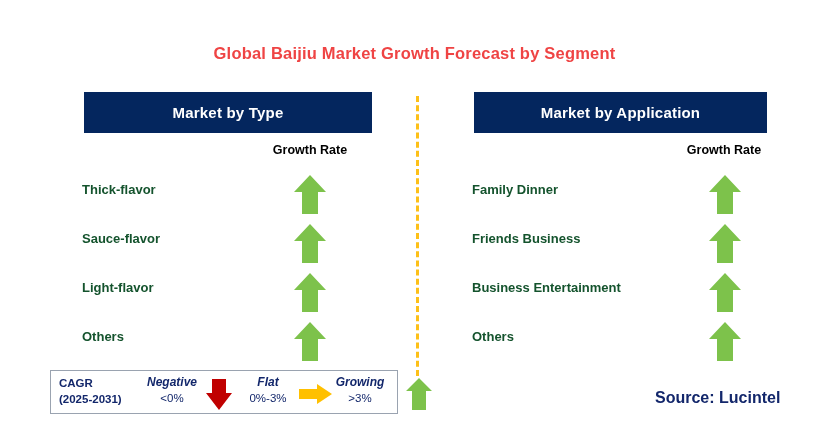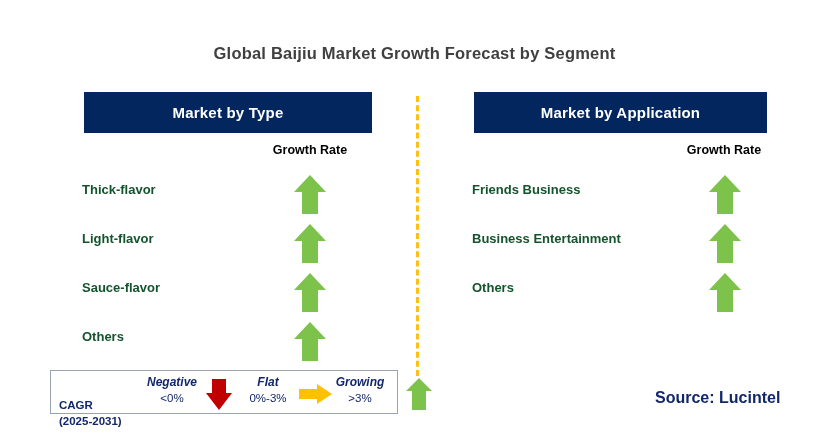--- a/index.html
+++ b/index.html
@@ -17,21 +17,21 @@
 
   
   .chart-title {
     position: absolute;
     top: 44px;
     left: 0;
     width: 829px;
     text-align: center;
     font-size: 16.5px;
     font-weight: bold;
-    color: #404040;
+    color: #ef4444;
     letter-spacing: 0.2px;
   }
 
   
   .panel {
     position: absolute;
     top: 92px;
   }
   .panel-left  { left: 72px;  width: 300px; }
   .panel-right { left: 462px; width: 305px; border-radius: 19px; }
@@ -114,21 +114,20 @@
   }
   .legend-cagr {
     position: absolute;
     left: 8px;
     top: 5px;
     line-height: 1.35;
     font-size: 11.5px;
     font-weight: bold;
     color: #13276B;
     white-space: nowrap;
-    margin-top: 22px;
   }
   .legend-group {
     position: absolute;
     top: 4px;
     text-align: center;
     width: 74px;
   }
   .legend-word {
     font-size: 12px;
     font-weight: bold;
@@ -184,30 +183,30 @@
   <div class="seg-row">
     <div class="seg-label">Thick-flavor</div>
     <div class="arrow-slot">
       <svg width="44" height="44" viewBox="0 0 44 44" aria-hidden="true">
         <polygon points="22,3 38,20 30,20 30,42 14,42 14,20 6,20" fill="#7DC24B"></polygon>
       </svg>
     </div>
   </div>
 
   <div class="seg-row">
+    <div class="seg-label">Sauce-flavor</div>
+    <div class="arrow-slot">
+      <svg width="44" height="44" viewBox="0 0 44 44" aria-hidden="true">
+        <polygon points="22,3 38,20 30,20 30,42 14,42 14,20 6,20" fill="#7DC24B"></polygon>
+      </svg>
+    </div>
+  </div>
+
+  <div class="seg-row">
     <div class="seg-label">Light-flavor</div>
-    <div class="arrow-slot">
-      <svg width="44" height="44" viewBox="0 0 44 44" aria-hidden="true">
-        <polygon points="22,3 38,20 30,20 30,42 14,42 14,20 6,20" fill="#7DC24B"></polygon>
-      </svg>
-    </div>
-  </div>
-
-  <div class="seg-row">
-    <div class="seg-label">Sauce-flavor</div>
     <div class="arrow-slot">
       <svg width="44" height="44" viewBox="0 0 44 44" aria-hidden="true">
         <polygon points="22,3 38,20 30,20 30,42 14,42 14,20 6,20" fill="#7DC24B"></polygon>
       </svg>
     </div>
   </div>
 
   <div class="seg-row">
     <div class="seg-label">Others</div>
     <div class="arrow-slot">
@@ -221,20 +220,28 @@
 
 <div class="divider"></div>
 
 <div class="panel panel-right">
   <div class="panel-header">Market by Application</div>
 </div>
 <div class="growth-rate-label grl-right">Growth Rate</div>
 
 <div class="rows rows-right">
 
+  <div class="seg-row">
+    <div class="seg-label">Family Dinner</div>
+    <div class="arrow-slot">
+      <svg width="44" height="44" viewBox="0 0 44 44" aria-hidden="true">
+        <polygon points="22,3 38,20 30,20 30,42 14,42 14,20 6,20" fill="#7DC24B"></polygon>
+      </svg>
+    </div>
+  </div>
 
   <div class="seg-row">
     <div class="seg-label">Friends Business</div>
     <div class="arrow-slot">
       <svg width="44" height="44" viewBox="0 0 44 44" aria-hidden="true">
         <polygon points="22,3 38,20 30,20 30,42 14,42 14,20 6,20" fill="#7DC24B"></polygon>
       </svg>
     </div>
   </div>
 

